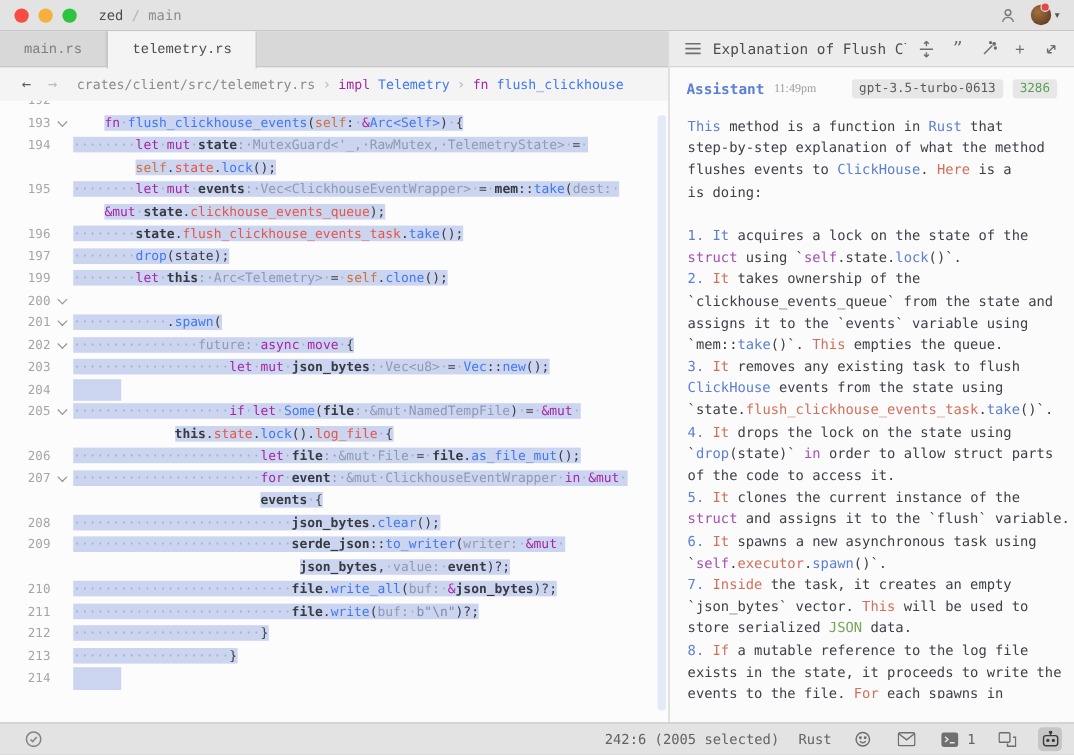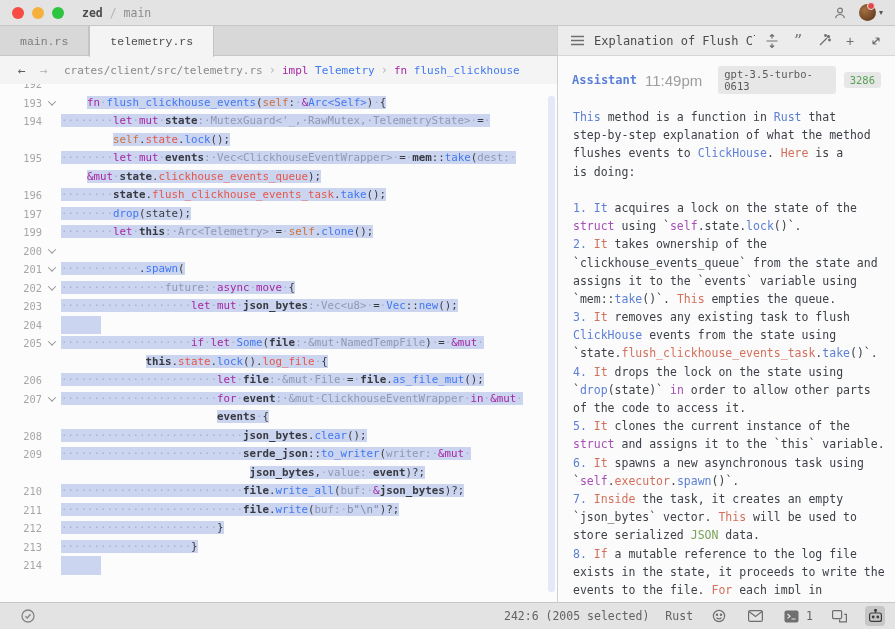--- a/index.html
+++ b/index.html
@@ -4,21 +4,21 @@
 <style>
   html,body{margin:0;padding:0;background:#9e9e9e;}
   .window{position:relative;width:895px;height:629px;background:#fbfbfb;overflow:hidden;
     font-family:"Liberation Sans",sans-serif;-webkit-font-smoothing:antialiased;}
   
   .titlebar{position:absolute;top:0;left:0;right:0;height:26px;background:#e3e3e3;
     border-bottom:1px solid #c7c7c7;display:flex;align-items:center;box-sizing:border-box;}
   .lights{display:flex;gap:8px;margin-left:12px;}
   .light{width:12px;height:12px;border-radius:50%;}
   .title-text{margin-left:18px;font-family:"DejaVu Sans Mono",monospace;font-size:11.5px;color:#8c8c8c;}
-  .title-text b{color:#4c4c4c;font-weight:700;}
+  .title-text b{color:#4c4c4c;font-weight:400;}
   .titlebar-right{margin-left:auto;display:flex;align-items:center;gap:10px;margin-right:12px;}
   .avatar-wrap{position:relative;display:flex;align-items:center;gap:3px;}
   .avatar{width:17px;height:17px;border-radius:50%;background:radial-gradient(circle at 35% 35%,#a4703f,#6b4426 70%);}
   .avatar-dot{position:absolute;top:-2px;right:8px;width:6px;height:6px;border-radius:50%;background:#e84545;border:1px solid #e3e3e3;}
   .caret{font-size:8px;color:#555;}
   
   .left-pane{position:absolute;top:26px;left:0;width:557px;bottom:27px;background:#fcfcfc;}
   .tabs{position:relative;height:30px;background:#d8d8d8;border-bottom:1px solid #c7c7c7;display:flex;box-sizing:border-box;}
   .tab{display:flex;align-items:center;padding:0 20px;height:30px;font-family:Liberation Mono, monospace;
     font-size:11.5px;color:#7d7d7d;border-right:1px solid #c4c4c4;box-sizing:border-box;cursor:default;}
@@ -56,21 +56,21 @@
   .panel-header{height:30px;background:#ececec;border-bottom:1px solid #d6d6d6;display:flex;align-items:center;
     padding:0 10px;box-sizing:border-box;gap:8px;}
   .panel-title{font-family:"DejaVu Sans Mono",monospace;font-size:12px;color:#4c4c4c;white-space:nowrap;overflow:hidden;max-width:170px;}
   .hicon{color:#6e6e6e;display:flex;align-items:center;justify-content:center;width:18px;height:18px;flex:none;}
   .hicon svg{display:block;}
   .quote-glyph{font-family:"DejaVu Serif",serif;font-size:16px;line-height:10px;color:#6e6e6e;}
   .plus-glyph{font-size:14px;color:#6e6e6e;}
   .spacer{flex:1;}
   .msg-header{display:flex;align-items:center;padding:10px 14px 0 14px;gap:8px;}
   .sender{font-family:"DejaVu Sans Mono",monospace;font-size:12px;font-weight:700;color:#5a7fd6;}
-  .time{font-size:15px;color:#9d9d9d;font-family:Liberation Sans, sans-serif;}
+  .time{font-size:10px;color:#9d9d9d;font-family:Liberation Serif, serif;}
   .badge{font-family:"DejaVu Sans Mono",monospace;font-size:10.5px;color:#5a5a5a;background:#e7e7e7;
     border-radius:3px;padding:2px 6px;}
   .badge.tokens{color:#56a156;}
   .panel-body{padding:14px 0 0 15px;overflow:hidden;height:500px;box-sizing:border-box;}
   .prow{height:18.2px;line-height:18.2px;white-space:pre;font-family:"DejaVu Sans Mono",monospace;font-size:11.5px;}
   .pt-d{color:#3d4148;}
   .pt-b{color:#5c7fd4;}
   .pt-r{color:#d3705c;}
   .pt-g{color:#7aa35a;}
   .pt-k{color:#a64fb5;}
@@ -332,32 +332,32 @@
           <div class="prow"><span class="pt-b">1.</span><span class="pt-d"> </span><span class="pt-b">It</span><span class="pt-d"> acquires a lock on the state of the</span></div>
           <div class="prow"><span class="pt-k">struct</span><span class="pt-d"> using `</span><span class="pt-k">self</span><span class="pt-d">.state.</span><span class="pt-b">lock</span><span class="pt-d">()`.</span></div>
           <div class="prow"><span class="pt-b">2.</span><span class="pt-d"> </span><span class="pt-r">It</span><span class="pt-d"> takes ownership of the</span></div>
           <div class="prow"><span class="pt-d">`clickhouse_events_queue` from the state and</span></div>
           <div class="prow"><span class="pt-d">assigns it to the `events` variable using</span></div>
           <div class="prow"><span class="pt-d">`mem::</span><span class="pt-b">take</span><span class="pt-d">()`. </span><span class="pt-r">This</span><span class="pt-d"> empties the queue.</span></div>
           <div class="prow"><span class="pt-b">3.</span><span class="pt-d"> </span><span class="pt-r">It</span><span class="pt-d"> removes any existing task to flush</span></div>
           <div class="prow"><span class="pt-b">ClickHouse</span><span class="pt-d"> events from the state using</span></div>
           <div class="prow"><span class="pt-d">`state.</span><span class="pt-r">flush_clickhouse_events_task</span><span class="pt-d">.</span><span class="pt-b">take</span><span class="pt-d">()`.</span></div>
           <div class="prow"><span class="pt-b">4.</span><span class="pt-d"> </span><span class="pt-r">It</span><span class="pt-d"> drops the lock on the state using</span></div>
-          <div class="prow"><span class="pt-d">`</span><span class="pt-b">drop</span><span class="pt-d">(state)` </span><span class="pt-k">in</span><span class="pt-d"> order to allow other parts</span></div>
+          <div class="prow"><span class="pt-d">`</span><span class="pt-b">drop</span><span class="pt-d">(state)` </span><span class="pt-k">in</span><span class="pt-d"> order to allow struct parts</span></div>
           <div class="prow"><span class="pt-d">of the code to access it.</span></div>
           <div class="prow"><span class="pt-b">5.</span><span class="pt-d"> </span><span class="pt-r">It</span><span class="pt-d"> clones the current instance of the</span></div>
-          <div class="prow"><span class="pt-k">struct</span><span class="pt-d"> and assigns it to the `this` variable.</span></div>
+          <div class="prow"><span class="pt-k">struct</span><span class="pt-d"> and assigns it to the `flush` variable.</span></div>
           <div class="prow"><span class="pt-b">6.</span><span class="pt-d"> </span><span class="pt-r">It</span><span class="pt-d"> spawns a new asynchronous task using</span></div>
           <div class="prow"><span class="pt-d">`</span><span class="pt-k">self</span><span class="pt-d">.</span><span class="pt-r">executor</span><span class="pt-d">.</span><span class="pt-b">spawn</span><span class="pt-d">()`.</span></div>
           <div class="prow"><span class="pt-b">7.</span><span class="pt-d"> </span><span class="pt-r">Inside</span><span class="pt-d"> the task, it creates an empty</span></div>
           <div class="prow"><span class="pt-d">`json_bytes` vector. </span><span class="pt-r">This</span><span class="pt-d"> will be used to</span></div>
           <div class="prow"><span class="pt-d">store serialized </span><span class="pt-g">JSON</span><span class="pt-d"> data.</span></div>
           <div class="prow"><span class="pt-b">8.</span><span class="pt-d"> </span><span class="pt-r">If</span><span class="pt-d"> a mutable reference to the log file</span></div>
           <div class="prow"><span class="pt-d">exists in the state, it proceeds to write the</span></div>
-          <div class="prow"><span class="pt-d">events to the file. </span><span class="pt-r">For</span><span class="pt-d"> each impl in</span></div>
+          <div class="prow"><span class="pt-d">events to the file. </span><span class="pt-r">For</span><span class="pt-d"> each spawns in</span></div>
         </div>
     </div>
   </div>
 
   <div class="statusbar">
     <div class="status-left">
       <span class="sicon">
         <svg width="14" height="14" viewBox="0 0 14 14" fill="none" stroke="#848484" stroke-width="1.3">
           <circle cx="7" cy="7" r="6"></circle>
             <path d="M4.4 7.2l1.8 1.8 3.4-3.8"></path>

